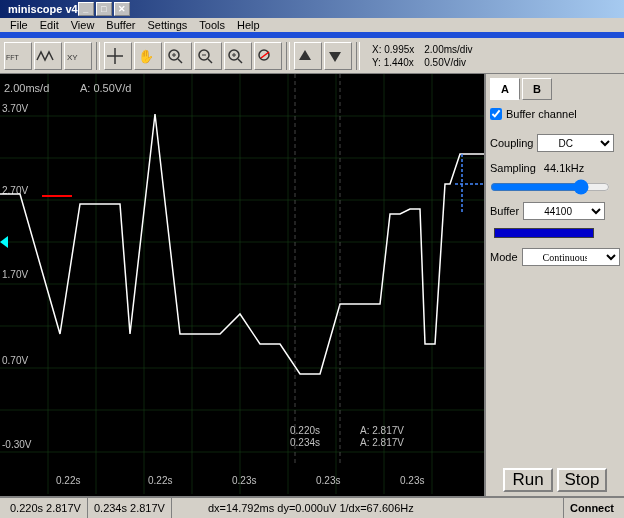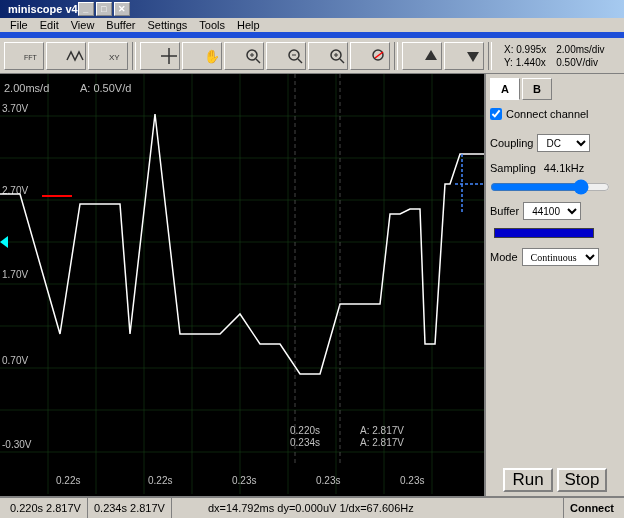--- a/index.html
+++ b/index.html
@@ -48,26 +48,26 @@
     #toolbar {
       background: #d4d0c8;
       height: 36px;
       display: flex;
       align-items: center;
       padding: 2px 4px;
       border-bottom: 1px solid #808080;
       gap: 2px;
     }
     .toolbar-btn {
-      width: 40px; height: 28px;
+      width: 28px; height: 28px;
       background: #d4d0c8;
       border: 1px solid #808080;
       border-top-color: #fff;
       border-left-color: #fff;
-      display: flex; align-items: center; justify-content: flex-end;
+      display: flex; align-items: center; justify-content: flex-start;
       cursor: pointer;
       font-size: 10px;
     }
     .toolbar-separator { width: 4px; height: 28px; border-left: 1px solid #808080; border-right: 1px solid #fff; margin: 0 2px; }
     .toolbar-info { margin-left: 8px; font-size: 11px; }
 
     
     #main {
       display: flex;
       height: calc(518px - 18px - 20px - 36px - 22px);
@@ -125,21 +125,21 @@
       gap: 4px;
       margin-bottom: 2px;
     }
     .panel-label { font-size: 11px; white-space: nowrap; }
     .panel-checkbox { width: 12px; height: 12px; }
 
     .panel-select {
       font-size: 10px;
       background: #fff;
       border: 1px solid #808080;
-      padding: 1px 4px;
+      padding: 1px 16px;
       height: 18px;
       min-width: 50px;
     }
 
     
     #run-stop-row {
       display: flex;
       gap: 4px;
       margin-top: auto;
       justify-content: center;
@@ -378,21 +378,21 @@
 
   <div id="right-panel">
 
     <div id="channel-tabs">
       <div class="channel-tab active">A</div>
       <div class="channel-tab">B</div>
     </div>
 
     <div class="panel-row">
       <input type="checkbox" class="panel-checkbox" checked="" style="">
-      <span class="panel-label">Connect channel</span>
+      <span class="panel-label">Buffer channel</span>
     </div>
 
     <div class="panel-row" style="margin-top:8px;">
       <span class="panel-label">Coupling</span>
       <select class="panel-select">
         <option>DC</option>
         <option>AC</option>
         <option>GND</option>
       </select>
     </div>

